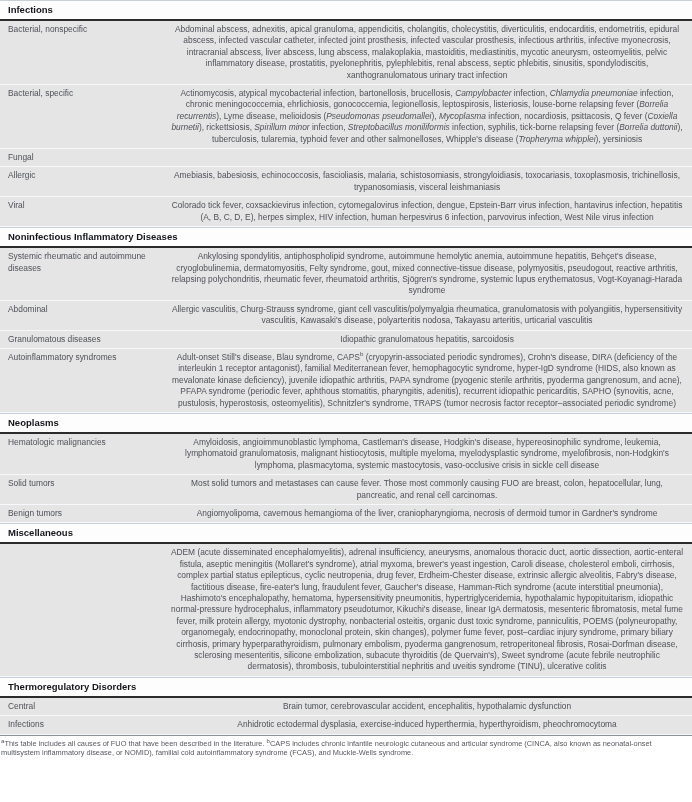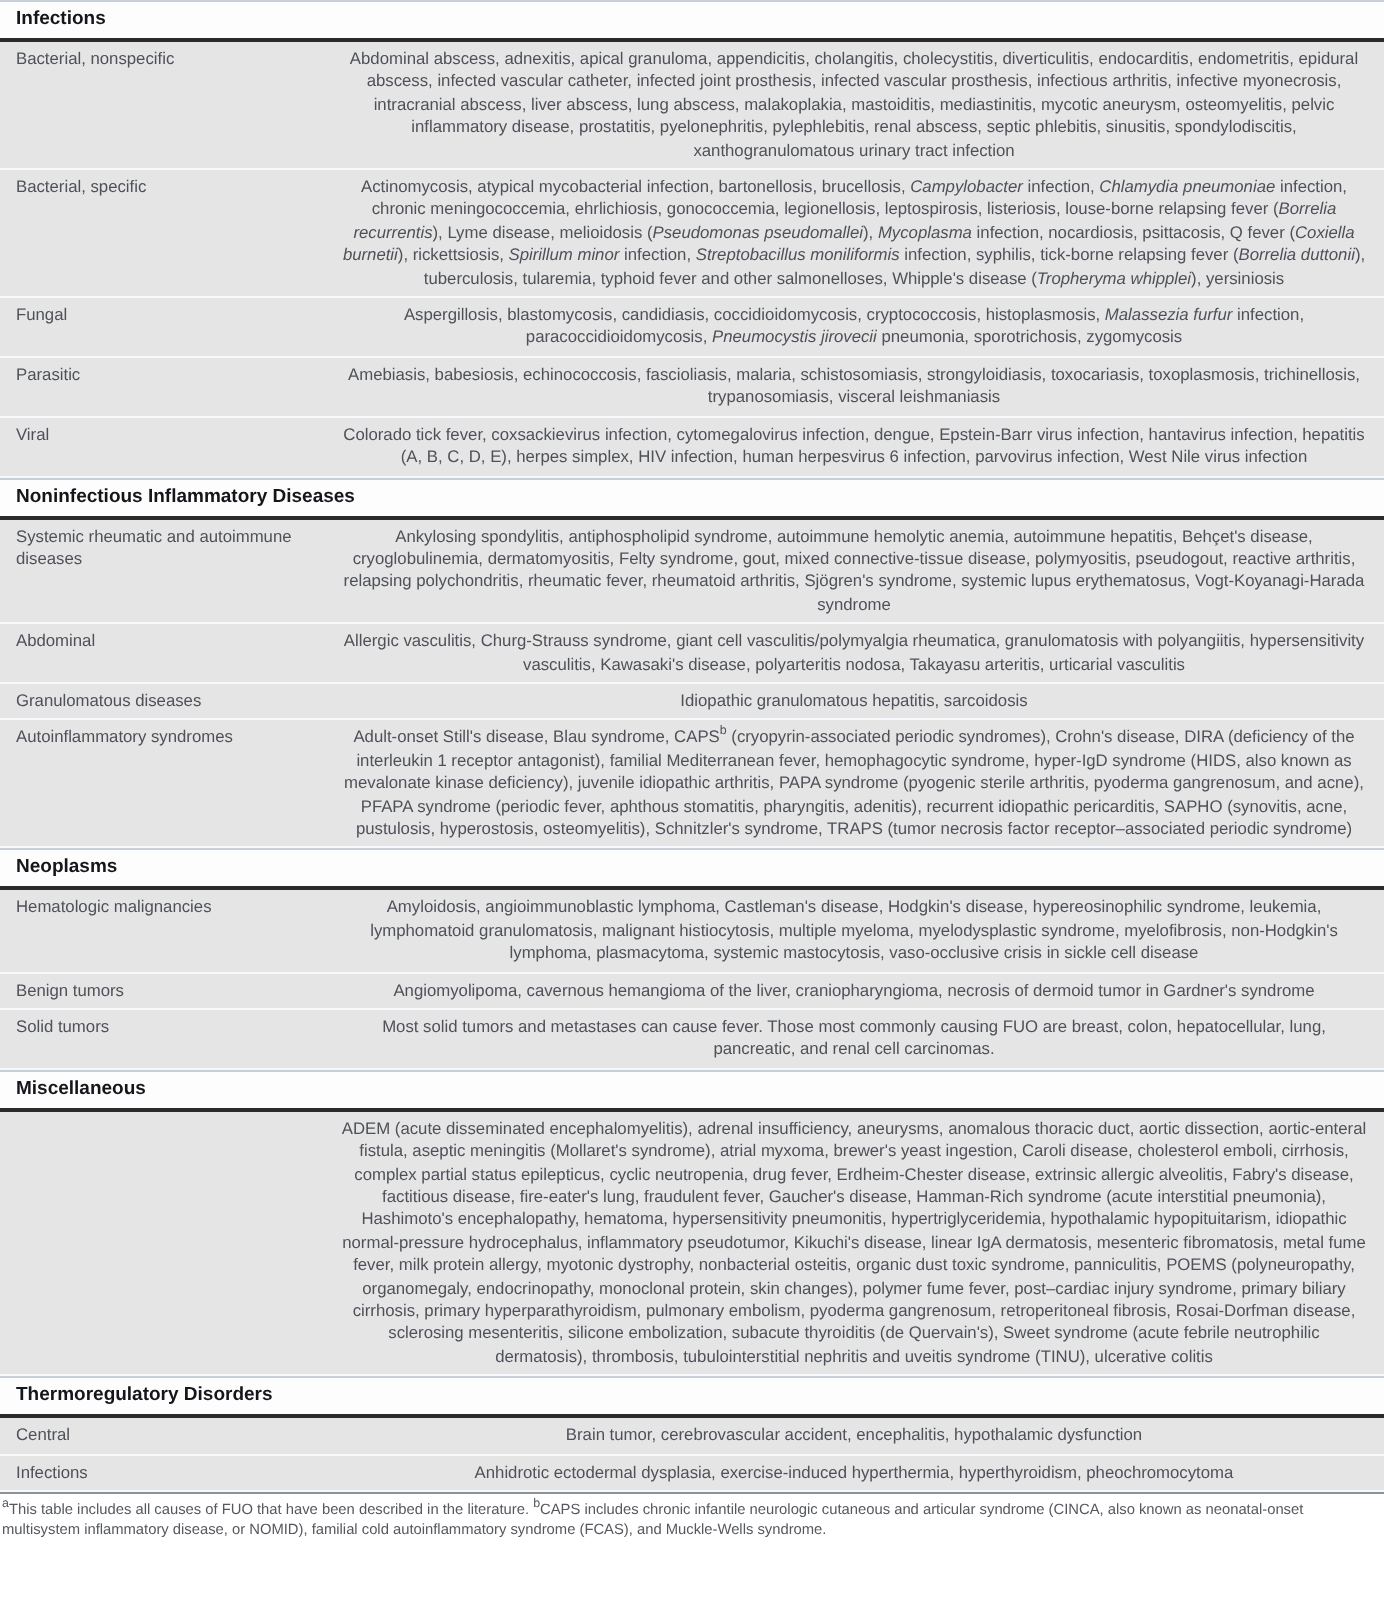--- a/index.html
+++ b/index.html
@@ -65,24 +65,23 @@
       <div class="row">
         <div class="label-cell">Bacterial, nonspecific</div>
         <div class="content-cell">Abdominal abscess, adnexitis, apical granuloma, appendicitis, cholangitis, cholecystitis, diverticulitis, endocarditis, endometritis, epidural abscess, infected vascular catheter, infected joint prosthesis, infected vascular prosthesis, infectious arthritis, infective myonecrosis, intracranial abscess, liver abscess, lung abscess, malakoplakia, mastoiditis, mediastinitis, mycotic aneurysm, osteomyelitis, pelvic inflammatory disease, prostatitis, pyelonephritis, pylephlebitis, renal abscess, septic phlebitis, sinusitis, spondylodiscitis, xanthogranulomatous urinary tract infection</div>
       </div>
       <div class="row">
         <div class="label-cell">Bacterial, specific</div>
         <div class="content-cell">Actinomycosis, atypical mycobacterial infection, bartonellosis, brucellosis, <i>Campylobacter</i> infection, <i>Chlamydia pneumoniae</i> infection, chronic meningococcemia, ehrlichiosis, gonococcemia, legionellosis, leptospirosis, listeriosis, louse-borne relapsing fever (<i>Borrelia recurrentis</i>), Lyme disease, melioidosis (<i>Pseudomonas pseudomallei</i>), <i>Mycoplasma</i> infection, nocardiosis, psittacosis, Q fever (<i>Coxiella burnetii</i>), rickettsiosis, <i>Spirillum minor</i> infection, <i>Streptobacillus moniliformis</i> infection, syphilis, tick-borne relapsing fever (<i>Borrelia duttonii</i>), tuberculosis, tularemia, typhoid fever and other salmonelloses, Whipple's disease (<i>Tropheryma whipplei</i>), yersiniosis</div>
       </div>
       <div class="row">
         <div class="label-cell">Fungal</div>
-        <div class="content-cell">Aspergillosis, blastomycosis, candidiasis, coccidioidomycosis, cryptococcosis, histoplasmosis, <i>Malassezia furfur</i> infection, paracoccidioidomycosis, <i>Pneumocystis jirovecii</i> pneumonia, sporotrichosis, zygomycosis</div>
       </div>
       <div class="row">
-        <div class="label-cell">Parasitic</div>
+        <div class="label-cell">Allergic</div>
         <div class="content-cell">Amebiasis, babesiosis, echinococcosis, fascioliasis, malaria, schistosomiasis, strongyloidiasis, toxocariasis, toxoplasmosis, trichinellosis, trypanosomiasis, visceral leishmaniasis</div>
       </div>
       <div class="row">
         <div class="label-cell">Viral</div>
         <div class="content-cell">Colorado tick fever, coxsackievirus infection, cytomegalovirus infection, dengue, Epstein-Barr virus infection, hantavirus infection, hepatitis (A, B, C, D, E), herpes simplex, HIV infection, human herpesvirus 6 infection, parvovirus infection, West Nile virus infection</div>
       </div>
       <div class="section-header">Noninfectious Inflammatory Diseases</div>
       <div class="row">
         <div class="label-cell">Systemic rheumatic and autoimmune diseases</div>
         <div class="content-cell">Ankylosing spondylitis, antiphospholipid syndrome, autoimmune hemolytic anemia, autoimmune hepatitis, Behçet's disease, cryoglobulinemia, dermatomyositis, Felty syndrome, gout, mixed connective-tissue disease, polymyositis, pseudogout, reactive arthritis, relapsing polychondritis, rheumatic fever, rheumatoid arthritis, Sjögren's syndrome, systemic lupus erythematosus, Vogt-Koyanagi-Harada syndrome</div>
@@ -98,26 +97,26 @@
       <div class="row">
         <div class="label-cell">Autoinflammatory syndromes</div>
         <div class="content-cell">Adult-onset Still's disease, Blau syndrome, CAPS<sup>b</sup> (cryopyrin-associated periodic syndromes), Crohn's disease, DIRA (deficiency of the interleukin 1 receptor antagonist), familial Mediterranean fever, hemophagocytic syndrome, hyper-IgD syndrome (HIDS, also known as mevalonate kinase deficiency), juvenile idiopathic arthritis, PAPA syndrome (pyogenic sterile arthritis, pyoderma gangrenosum, and acne), PFAPA syndrome (periodic fever, aphthous stomatitis, pharyngitis, adenitis), recurrent idiopathic pericarditis, SAPHO (synovitis, acne, pustulosis, hyperostosis, osteomyelitis), Schnitzler's syndrome, TRAPS (tumor necrosis factor receptor–associated periodic syndrome)</div>
       </div>
       <div class="section-header">Neoplasms</div>
       <div class="row">
         <div class="label-cell">Hematologic malignancies</div>
         <div class="content-cell">Amyloidosis, angioimmunoblastic lymphoma, Castleman's disease, Hodgkin's disease, hypereosinophilic syndrome, leukemia, lymphomatoid granulomatosis, malignant histiocytosis, multiple myeloma, myelodysplastic syndrome, myelofibrosis, non-Hodgkin's lymphoma, plasmacytoma, systemic mastocytosis, vaso-occlusive crisis in sickle cell disease</div>
       </div>
       <div class="row">
+        <div class="label-cell">Solid tumors</div>
+        <div class="content-cell">Most solid tumors and metastases can cause fever. Those most commonly causing FUO are breast, colon, hepatocellular, lung, pancreatic, and renal cell carcinomas.</div>
+      </div>
+      <div class="row">
         <div class="label-cell">Benign tumors</div>
         <div class="content-cell">Angiomyolipoma, cavernous hemangioma of the liver, craniopharyngioma, necrosis of dermoid tumor in Gardner's syndrome</div>
-      </div>
-      <div class="row">
-        <div class="label-cell">Solid tumors</div>
-        <div class="content-cell">Most solid tumors and metastases can cause fever. Those most commonly causing FUO are breast, colon, hepatocellular, lung, pancreatic, and renal cell carcinomas.</div>
       </div>
       <div class="section-header">Miscellaneous</div>
       <div class="row">
         <div class="label-cell"></div>
         <div class="content-cell">ADEM (acute disseminated encephalomyelitis), adrenal insufficiency, aneurysms, anomalous thoracic duct, aortic dissection, aortic-enteral fistula, aseptic meningitis (Mollaret's syndrome), atrial myxoma, brewer's yeast ingestion, Caroli disease, cholesterol emboli, cirrhosis, complex partial status epilepticus, cyclic neutropenia, drug fever, Erdheim-Chester disease, extrinsic allergic alveolitis, Fabry's disease, factitious disease, fire-eater's lung, fraudulent fever, Gaucher's disease, Hamman-Rich syndrome (acute interstitial pneumonia), Hashimoto's encephalopathy, hematoma, hypersensitivity pneumonitis, hypertriglyceridemia, hypothalamic hypopituitarism, idiopathic normal-pressure hydrocephalus, inflammatory pseudotumor, Kikuchi's disease, linear IgA dermatosis, mesenteric fibromatosis, metal fume fever, milk protein allergy, myotonic dystrophy, nonbacterial osteitis, organic dust toxic syndrome, panniculitis, POEMS (polyneuropathy, organomegaly, endocrinopathy, monoclonal protein, skin changes), polymer fume fever, post–cardiac injury syndrome, primary biliary cirrhosis, primary hyperparathyroidism, pulmonary embolism, pyoderma gangrenosum, retroperitoneal fibrosis, Rosai-Dorfman disease, sclerosing mesenteritis, silicone embolization, subacute thyroiditis (de Quervain's), Sweet syndrome (acute febrile neutrophilic dermatosis), thrombosis, tubulointerstitial nephritis and uveitis syndrome (TINU), ulcerative colitis</div>
       </div>
       <div class="section-header">Thermoregulatory Disorders</div>
       <div class="row">
         <div class="label-cell">Central</div>
         <div class="content-cell">Brain tumor, cerebrovascular accident, encephalitis, hypothalamic dysfunction</div>

